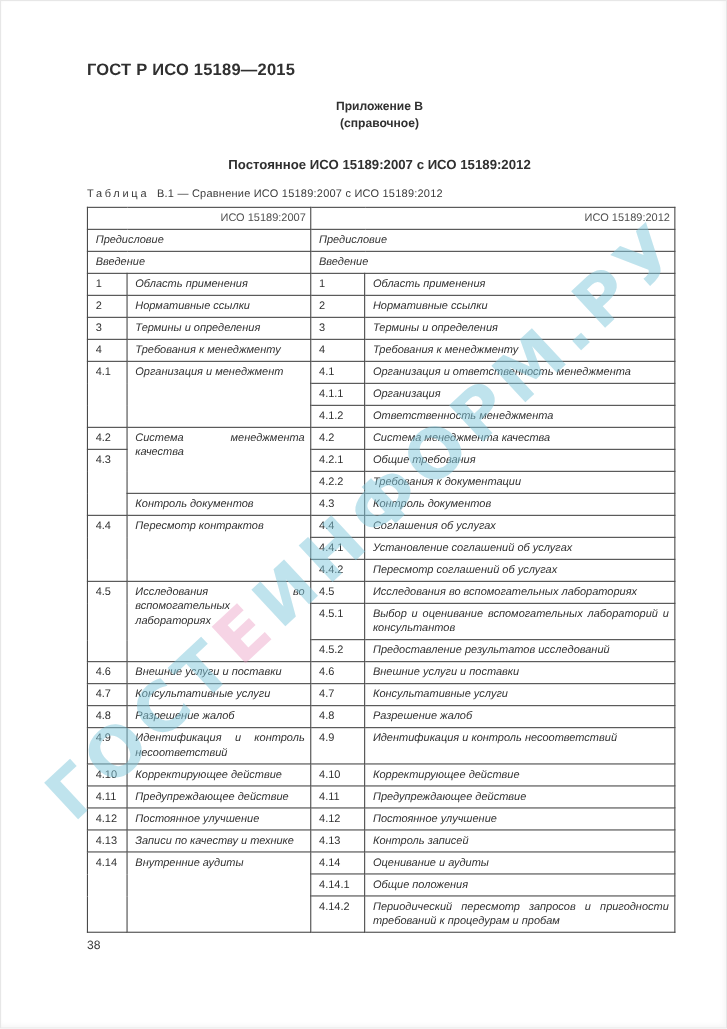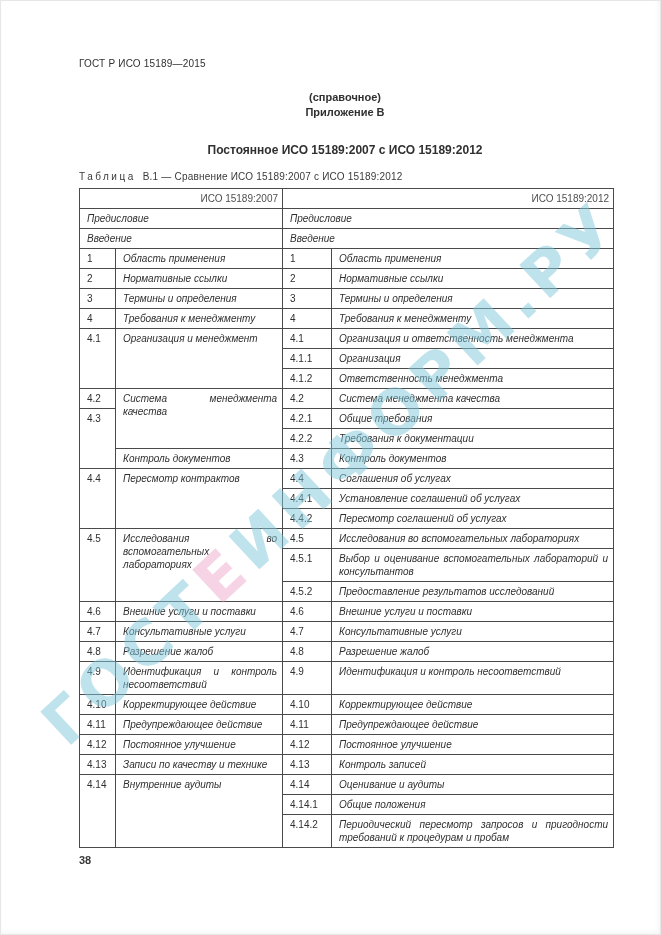--- a/index.html
+++ b/index.html
@@ -15,21 +15,21 @@
     background:#ffffff;
     border:1px solid #e7e7e7;
     box-shadow:inset -2px -2px 5px rgba(0,0,0,0.04);
     overflow:hidden;
   }
   .content{
     position:relative;
     padding:56px 49px 0 78px;
   }
   .doc-code{
-    font-size:10px;font-weight:normal;line-height:14px;
+    font-size:15px;font-weight:bold;line-height:14px;
     letter-spacing:.2px;
   }
   .annex{
     margin-top:19px;text-align:center;
     font-size:11px;font-weight:bold;line-height:15px;
   }
   .main-title{
     margin-top:23px;text-align:center;
     font-size:12px;font-weight:bold;line-height:15px;
   }
@@ -59,21 +59,21 @@
   }
   table.cmp th{
     font-weight:normal;text-align:right;color:#4f4f4f;
     height:13px;padding:3px 4px;
   }
   table.cmp tr{height:20px;}
   td.txt{text-align:justify;font-style:italic;}
   td.num{padding-right:2px;}
 
   .page-number{
-    margin-top:6px;font-size:11px;line-height:13px;color:#3a3a3a;font-weight:bold;
+    margin-top:6px;font-size:11px;line-height:13px;color:#3a3a3a;
   }
 
   .watermark{
     position:absolute;left:330px;top:472px;
     transform:translate(-50%,-50%) rotate(-43deg);
     white-space:nowrap;
     font-family:"DejaVu Sans","Liberation Sans",sans-serif;
     font-size:62px;font-weight:bold;letter-spacing:7px;
     pointer-events:none;user-select:none;
   }
@@ -82,22 +82,22 @@
 </style>
 </head>
 <body>
 
 <div class="page">
   <div class="content">
 
     <div class="doc-code">ГОСТ Р ИСО 15189—2015</div>
 
     <div class="annex">
+      <div>Приложение В</div>
       <div>(справочное)</div>
-      <div>Приложение В</div>
     </div>
 
     <div class="main-title">Постоянное ИСО 15189:2007 с ИСО 15189:2012</div>
 
     <div class="caption">
       <span class="tbl-word">Таблица</span><span class="tbl-rest">В.1 — Сравнение ИСО 15189:2007 с ИСО 15189:2012</span>
     </div>
 
     <table class="cmp">
       <colgroup>

